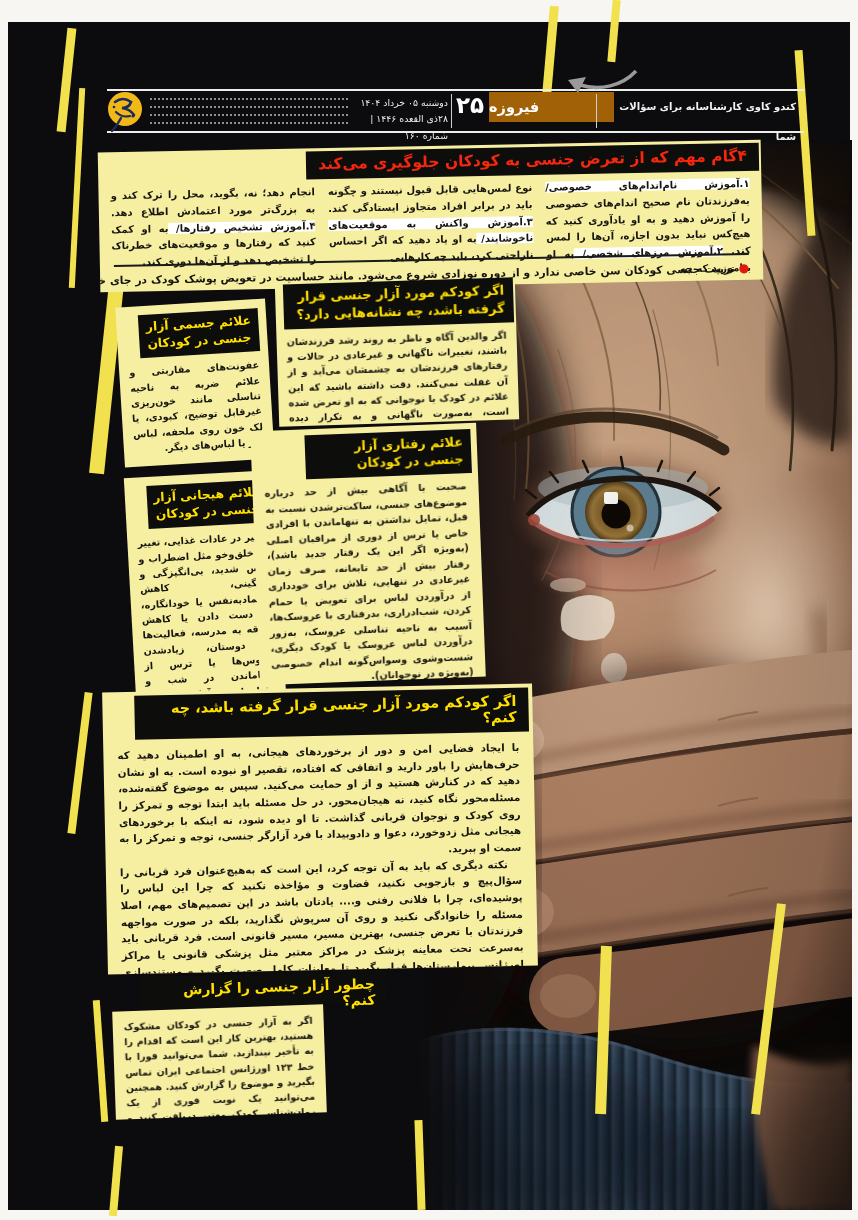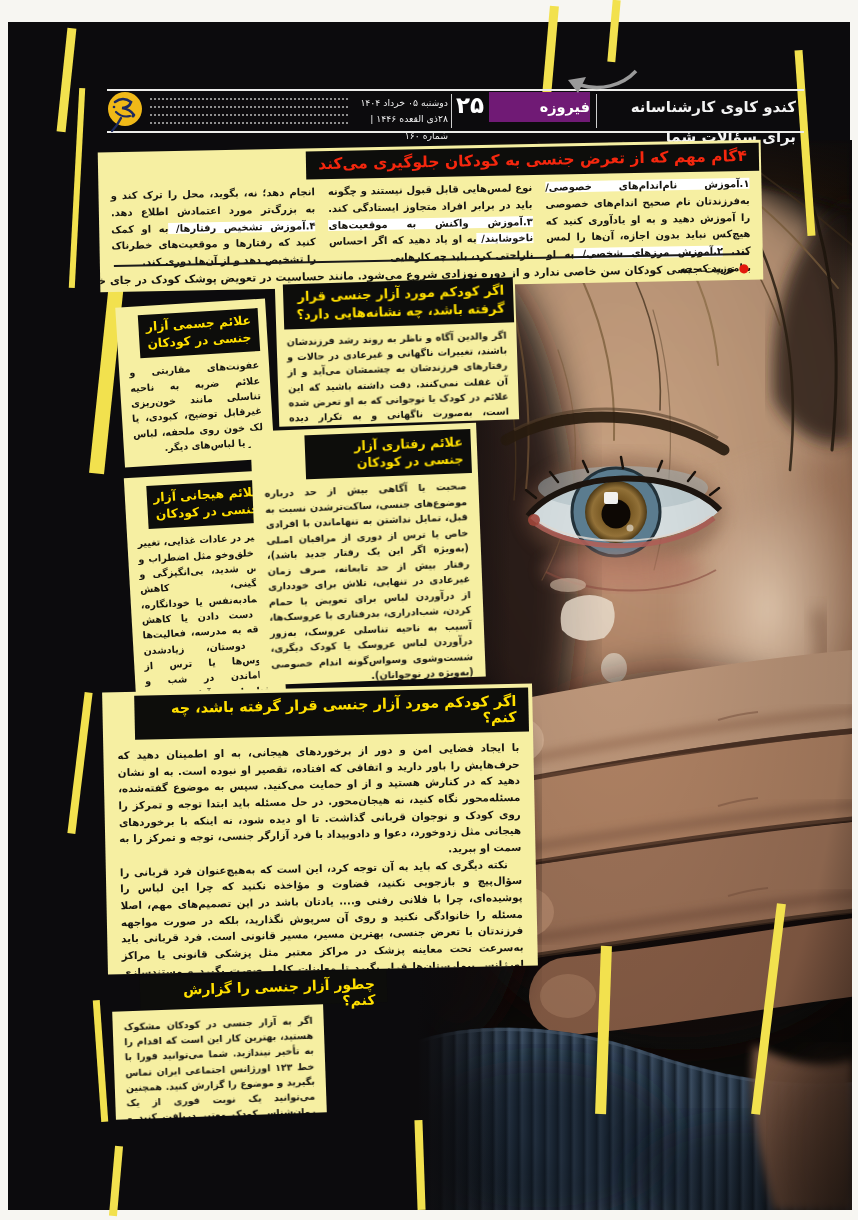--- a/index.html
+++ b/index.html
@@ -14,24 +14,24 @@
   
   .hrule{position:absolute;height:2px;background:#ededea;}
   .logo{position:absolute;left:103px;top:90px;width:42px;height:44px;}
   .dots{position:absolute;left:150px;top:98px;width:198px;}
   .dots i{display:block;border-top:2px dotted #8f8f8f;height:0;margin-bottom:6px;}
   .dates{position:absolute;left:352px;top:95px;width:96px;direction:rtl;text-align:right;
          color:#ededed;font-size:9.3px;font-weight:400;line-height:1.75;}
   .vline{position:absolute;width:1px;background:#cfcfcf;top:94px;height:34px;}
   .pageno{position:absolute;left:452px;top:92px;width:36px;text-align:center;color:#fff;
           font-size:23px;font-weight:700;}
-  .tab{position:absolute;left:489px;top:92px;width:101px;height:30px;background:#701a75;
-       color:#fff;font-size:14.5px;font-weight:700;text-align:right;line-height:30px;direction:rtl;}
+  .tab{position:absolute;left:489px;top:92px;width:125px;height:30px;background:#a16207;
+       color:#fff;font-size:14.5px;font-weight:700;text-align:left;line-height:30px;direction:rtl;}
   .tagline{position:absolute;left:600px;top:92px;width:196px;height:30px;line-height:30px;
-           direction:rtl;text-align:right;color:#f2f2f2;font-size:15px;font-weight:700;}
+           direction:rtl;text-align:right;color:#f2f2f2;font-size:10px;font-weight:700;}
   .arrow{position:absolute;left:560px;top:68px;width:80px;height:28px;}
 
   
   .block{position:absolute;background:#f6efa2;overflow:hidden;box-sizing:border-box;}
   .btitle{background:#0d0d0b;color:#ffdf00;font-weight:700;direction:rtl;box-sizing:border-box;}
   .bbody{direction:rtl;text-align:justify;font-weight:700;color:#17150f;}
   .bbody p{margin:0;}
 
   .b1{left:99px;top:146px;width:663px;height:140px;transform:rotate(-1.1deg);}
   .b1 .btitle{position:absolute;top:3px;right:2px;padding:4px 12px 6px;font-size:15.5px;color:#f5270e;}

